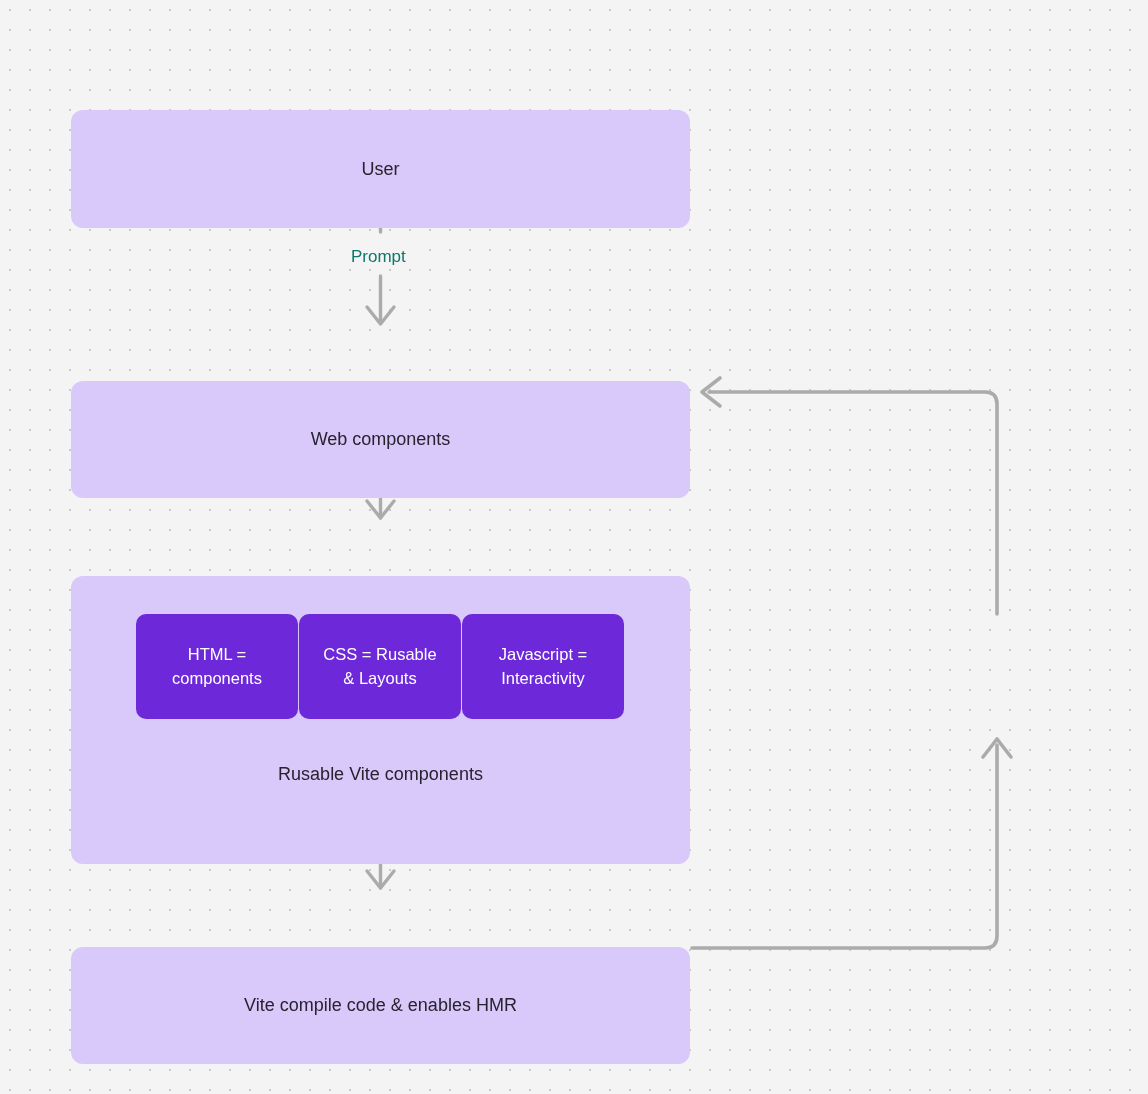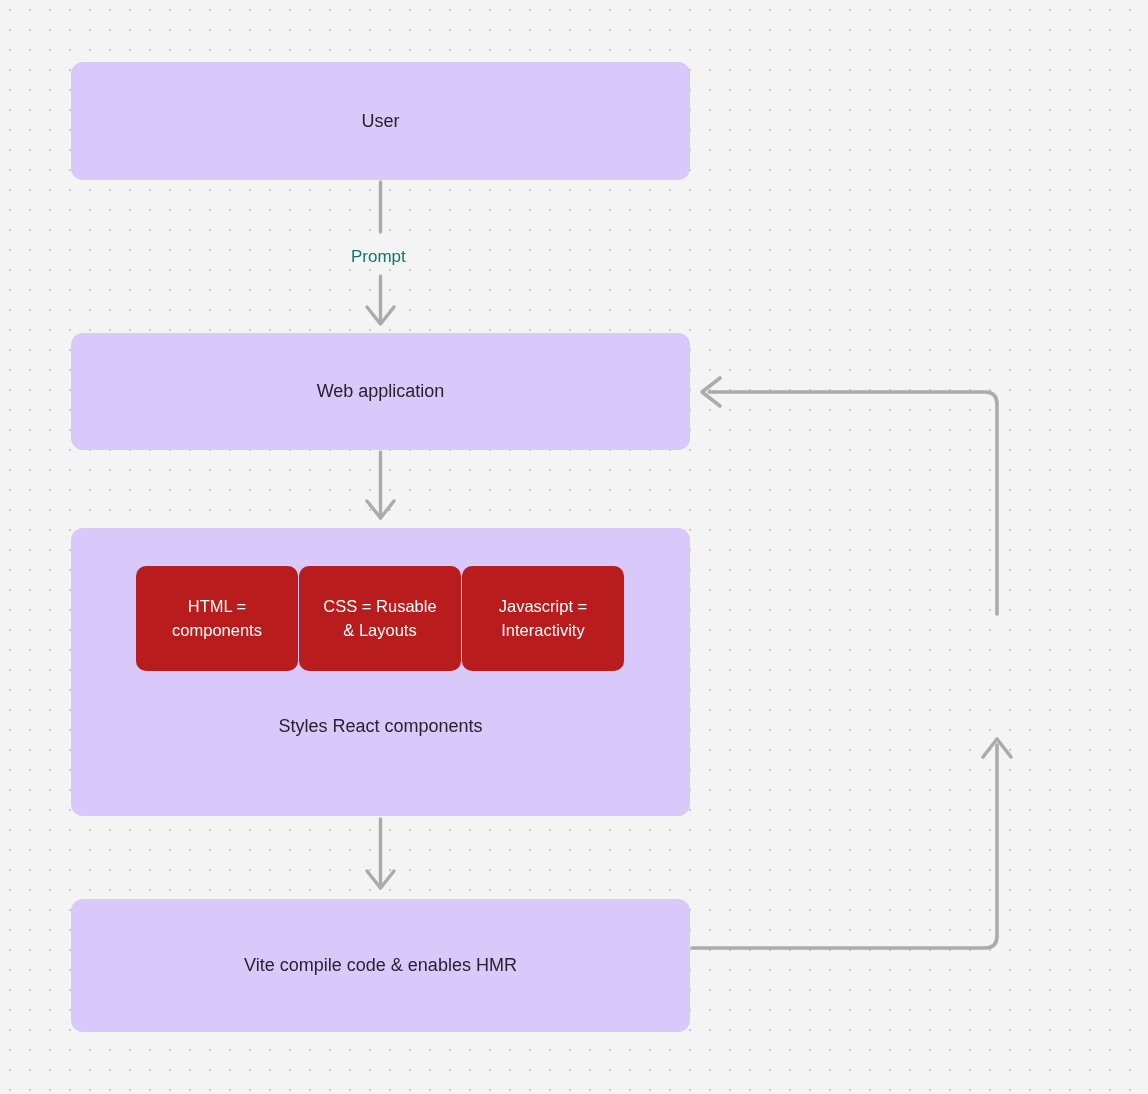--- a/index.html
+++ b/index.html
@@ -38,20 +38,21 @@
 
   
   .node {
     position: absolute;
     box-sizing: border-box;
     border-radius: 12px;
     display: flex;
     align-items: center;
     justify-content: center;
     text-align: center;
+    margin-top: 48px;
   }
   .node-lavender {
     background: #D9C8FA;
     color: #26232E;
   }
 
   #node-user {
     left: 71px;  top: 62px;
     width: 619px; height: 118px;
     font-size: 18px;
@@ -61,21 +62,21 @@
     width: 619px; height: 117px;
     font-size: 18px;
   }
   #node-components {
     left: 71px;  top: 528px;
     width: 619px; height: 288px;
     display: block;
   }
   #node-vite {
     left: 71px;  top: 899px;
-    width: 619px; height: 133px;
+    width: 619px; height: 117px;
     font-size: 18px;
   }
   #node-render {
     left: 902px; top: 617px;
     width: 190px; height: 109px;
     font-size: 17px;
   }
 
   
   .inner-row {
@@ -83,21 +84,21 @@
     left: 65px;
     top: 38px;
     width: 488px;
     display: flex;
     justify-content: space-between;
   }
   .chip {
     width: 162px;
     height: 105px;
     border-radius: 10px;
-    background: #b91c1c;
+    background: #6d28d9;
     color: #FFFFFF;
     font-size: 16.5px;
     line-height: 1.45;
     display: flex;
     align-items: center;
     justify-content: center;
     text-align: center;
     box-sizing: border-box;
     padding: 4px;
   }
@@ -167,21 +168,21 @@
     </g>
   </svg>
 
   <div class="node node-lavender" id="node-user">
     <span>User</span>
   </div>
 
   <div class="edge-label" id="label-prompt">Prompt</div>
 
   <div class="node node-lavender" id="node-webapp">
-    <span>Web application</span>
+    <span>Web components</span>
   </div>
 
   <div class="node node-lavender" id="node-components">
 
     <div class="inner-row">
       <div class="chip">
         <span>
           <span>HTML =</span><br>
           <span>components</span>
         </span>
@@ -193,21 +194,21 @@
         </span>
       </div>
       <div class="chip">
         <span>
           <span>Javascript =</span><br>
           <span>Interactivity</span>
         </span>
       </div>
     </div>
 
-    <div class="caption">Styles React components</div>
+    <div class="caption">Rusable Vite components</div>
   </div>
 
   <div class="node node-lavender" id="node-vite">
     <span>Vite compile code &amp; enables HMR</span>
   </div>
 
 
 </div>
 
 </body></html>

